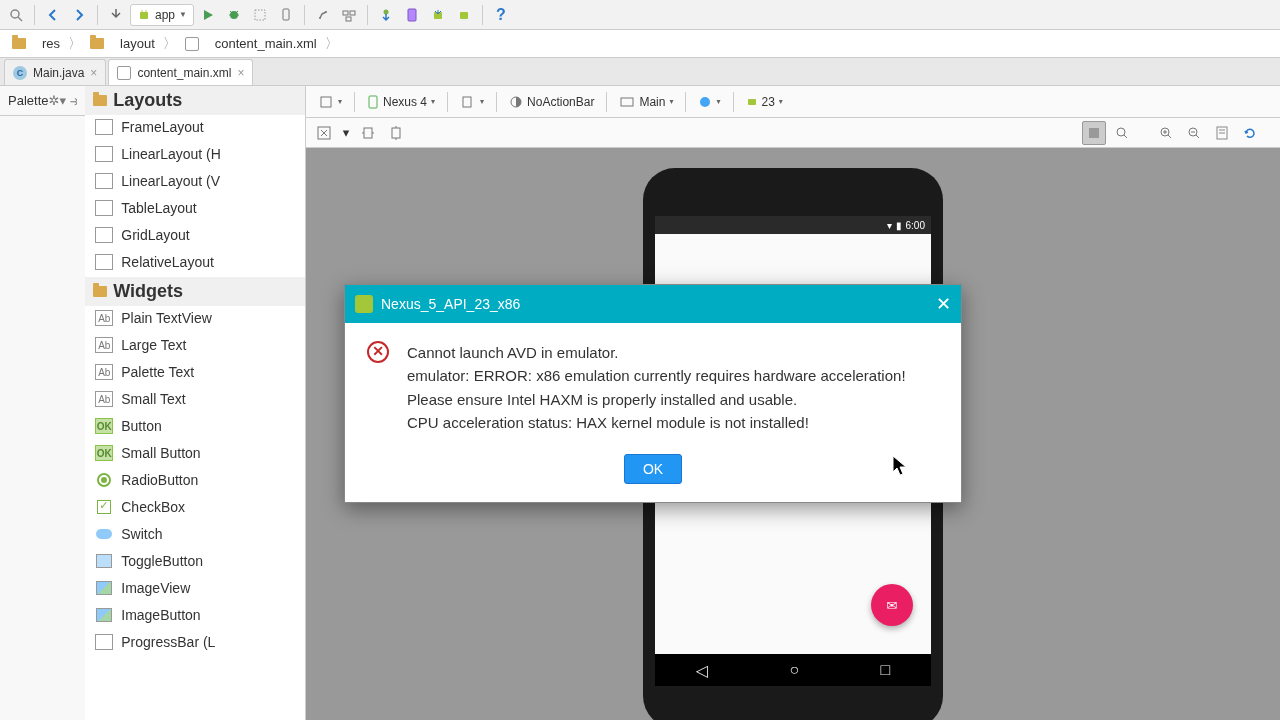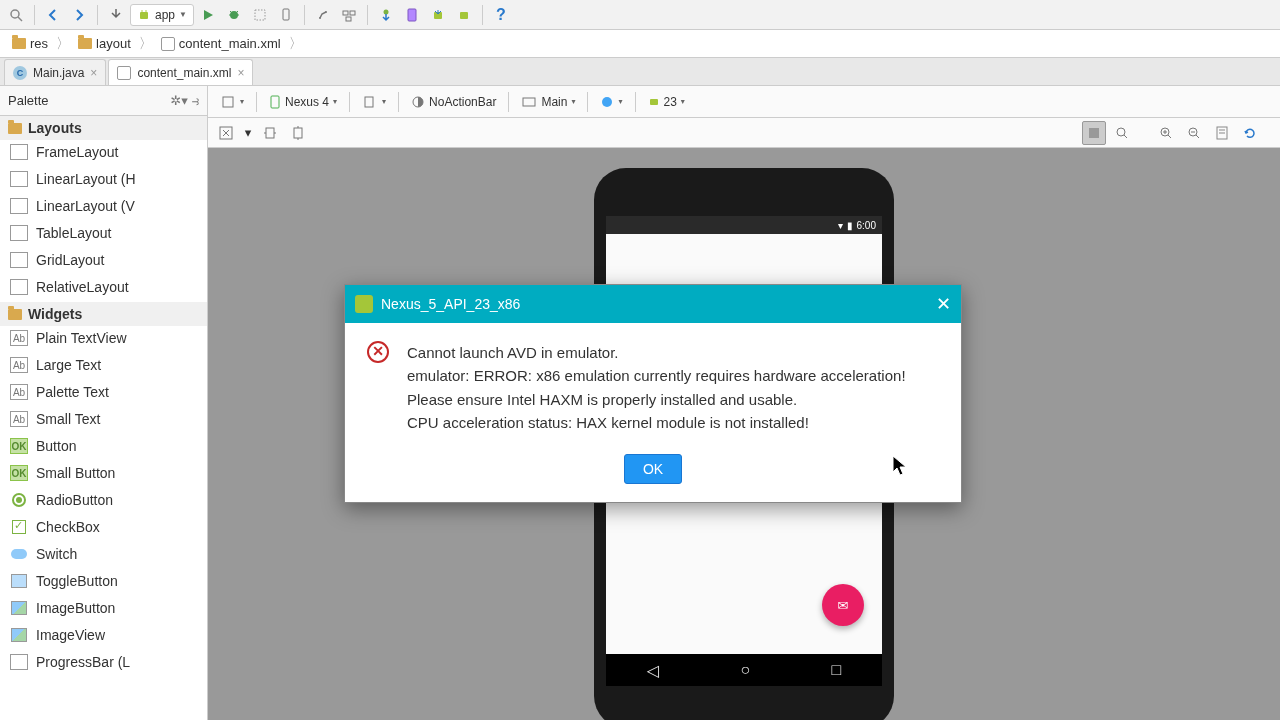--- a/index.html
+++ b/index.html
@@ -7,42 +7,42 @@
 
 
 .toolbar { height: 30px; background: #f2f2f2; border-bottom: 1px solid #ccc; display: flex; align-items: center; padding: 0 4px; gap: 2px; }
 .toolbar .tb-sep { width: 1px; height: 20px; background: #ccc; margin: 0 4px; }
 .tb-btn { width: 24px; height: 24px; display: flex; align-items: center; justify-content: center; border-radius: 2px; cursor: pointer; }
 .tb-dropdown { display: flex; align-items: center; gap: 4px; padding: 2px 6px; border: 1px solid #ccc; border-radius: 3px; height: 22px; font-size: 12px; background: #fff; cursor: pointer; }
 .tb-dropdown .caret { font-size: 8px; color: #666; }
 
 
 .breadcrumb { height: 28px; background: #fff; border-bottom: 1px solid #ccc; display: flex; align-items: center; padding: 0 6px; font-size: 13px; gap: 2px; }
-.bc-item { display: flex; align-items: center; gap: 4px; padding: 2px 6px; cursor: pointer; }
+.bc-item { display: flex; align-items: center; gap: 16px; padding: 2px 6px; cursor: pointer; }
 .bc-sep { color: #999; font-size: 14px; }
 .folder-icon { width: 14px; height: 11px; background: #d9a94e; border-radius: 1px; position: relative; }
 .folder-icon::before { content: ""; position: absolute; top: -3px; left: 0; width: 6px; height: 3px; background: #d9a94e; border-radius: 1px 1px 0 0; }
 .xml-icon { width: 14px; height: 14px; background: #fff; border: 1px solid #999; border-radius: 2px; position: relative; }
 
 
 .editor-tabs { height: 28px; background: #e8e8e8; border-bottom: 1px solid #ccc; display: flex; align-items: flex-end; padding-left: 4px; }
 .ed-tab { height: 26px; padding: 0 8px; display: flex; align-items: center; gap: 6px; background: #f0f0f0; border: 1px solid #ccc; border-bottom: none; border-radius: 3px 3px 0 0; margin-right: 2px; font-size: 12px; cursor: pointer; }
 .ed-tab.active { background: #fff; }
 .ed-tab .close { color: #999; font-size: 12px; cursor: pointer; }
 .java-icon { width: 14px; height: 14px; border-radius: 50%; background: #a0c8e0; display: flex; align-items: center; justify-content: center; font-size: 9px; font-weight: bold; color: #2266aa; }
 
 
 .main { display: flex; height: calc(720px - 30px - 28px - 28px); }
 
 
-.palette { width: 208px; background: #f8f8f8; border-right: 1px solid #ccc; display: flex; flex-direction: column; }
+.palette { width: 306px; background: #f8f8f8; border-right: 1px solid #ccc; display: flex; flex-direction: row; }
 .palette-header { height: 30px; border-bottom: 1px solid #ccc; display: flex; align-items: center; padding: 0 8px; font-size: 13px; justify-content: space-between; }
 .palette-header .right { display: flex; gap: 4px; align-items: center; }
 .palette-list { flex: 1; overflow: hidden; background: #fff; }
-.pal-group { background: #f0f0f0; padding: 4px 8px; font-weight: bold; font-size: 14px; display: flex; align-items: center; gap: 6px; }
+.pal-group { background: #f0f0f0; padding: 4px 8px; font-weight: bold; font-size: 18px; display: flex; align-items: center; gap: 6px; }
 .pal-item { padding: 4px 8px 4px 10px; display: flex; align-items: flex-start; gap: 8px; font-size: 14px; height: 27px; cursor: pointer; }
 .pal-icon { width: 18px; height: 16px; display: flex; align-items: center; justify-content: center; font-size: 10px; flex-shrink: 0; }
 .pal-layout-icon { border: 1px solid #999; background: #fff; }
 .pal-ab-icon { border: 1px solid #999; background: #fff; color: #777; font-weight: normal; }
 .pal-ok-icon { border: 1px solid #8bc34a; background: #c5e1a5; color: #558b2f; font-weight: bold; }
 .pal-radio-icon { width: 14px; height: 14px; border: 2px solid #7cb342; border-radius: 50%; position: relative; }
 .pal-radio-icon::after { content: ""; position: absolute; width: 6px; height: 6px; background: #7cb342; border-radius: 50%; top: 2px; left: 2px; }
 .pal-check-icon { width: 14px; height: 14px; border: 1px solid #7cb342; position: relative; }
 .pal-check-icon::after { content: "✓"; position: absolute; color: #7cb342; font-size: 11px; top: -2px; left: 1px; }
 .pal-switch-icon { width: 16px; height: 10px; background: #90caf9; border-radius: 5px; }
@@ -309,27 +309,27 @@
       <div class="pal-item">
           <span class="pal-icon">
             <span class="pal-img-icon" style="background:#bbdefb"></span>
           </span>
           <span>ToggleButton</span>
         </div>
       <div class="pal-item">
           <span class="pal-icon">
             <span class="pal-img-icon"></span>
           </span>
-          <span>ImageButton</span>
+          <span>ImageView</span>
         </div>
       <div class="pal-item">
           <span class="pal-icon">
             <span class="pal-img-icon"></span>
           </span>
-          <span>ImageView</span>
+          <span>ImageButton</span>
         </div>
       <div class="pal-item">
           <span class="pal-icon pal-layout-icon"></span>
           <span>ProgressBar (L</span>
         </div>
     </div>
   </div>
 
   <div class="design-area">
     <div class="design-toolbar">

